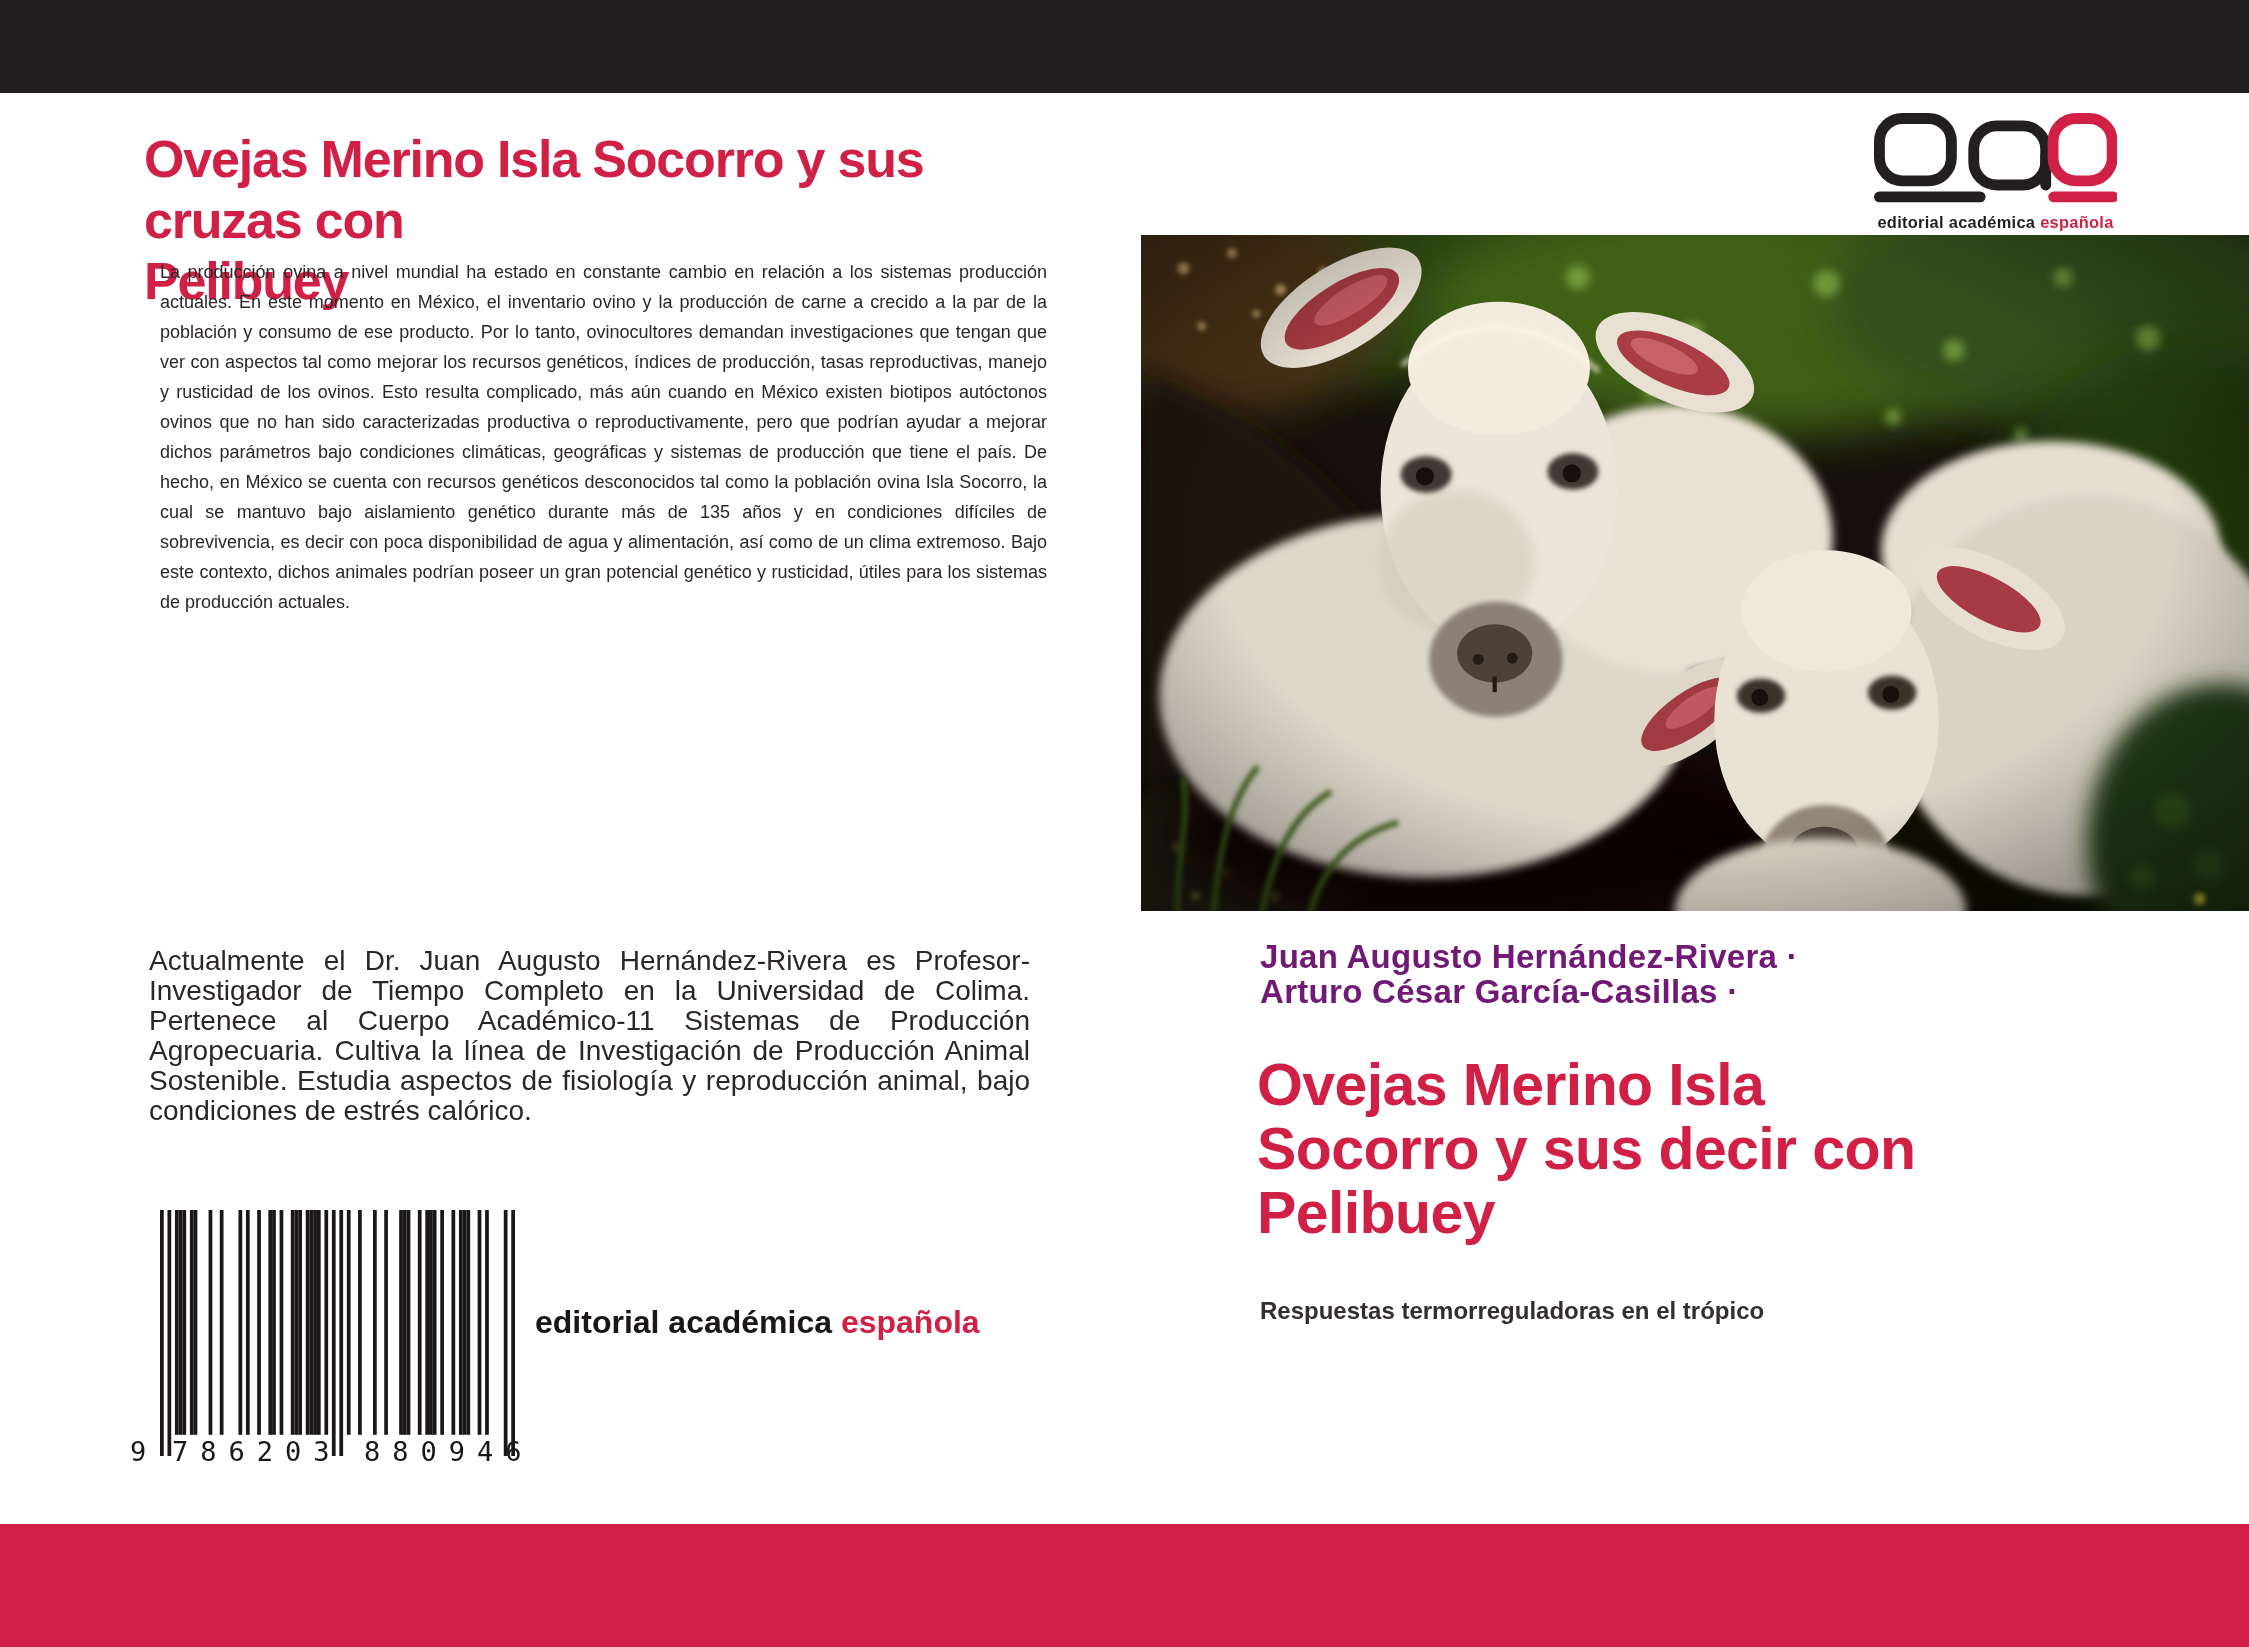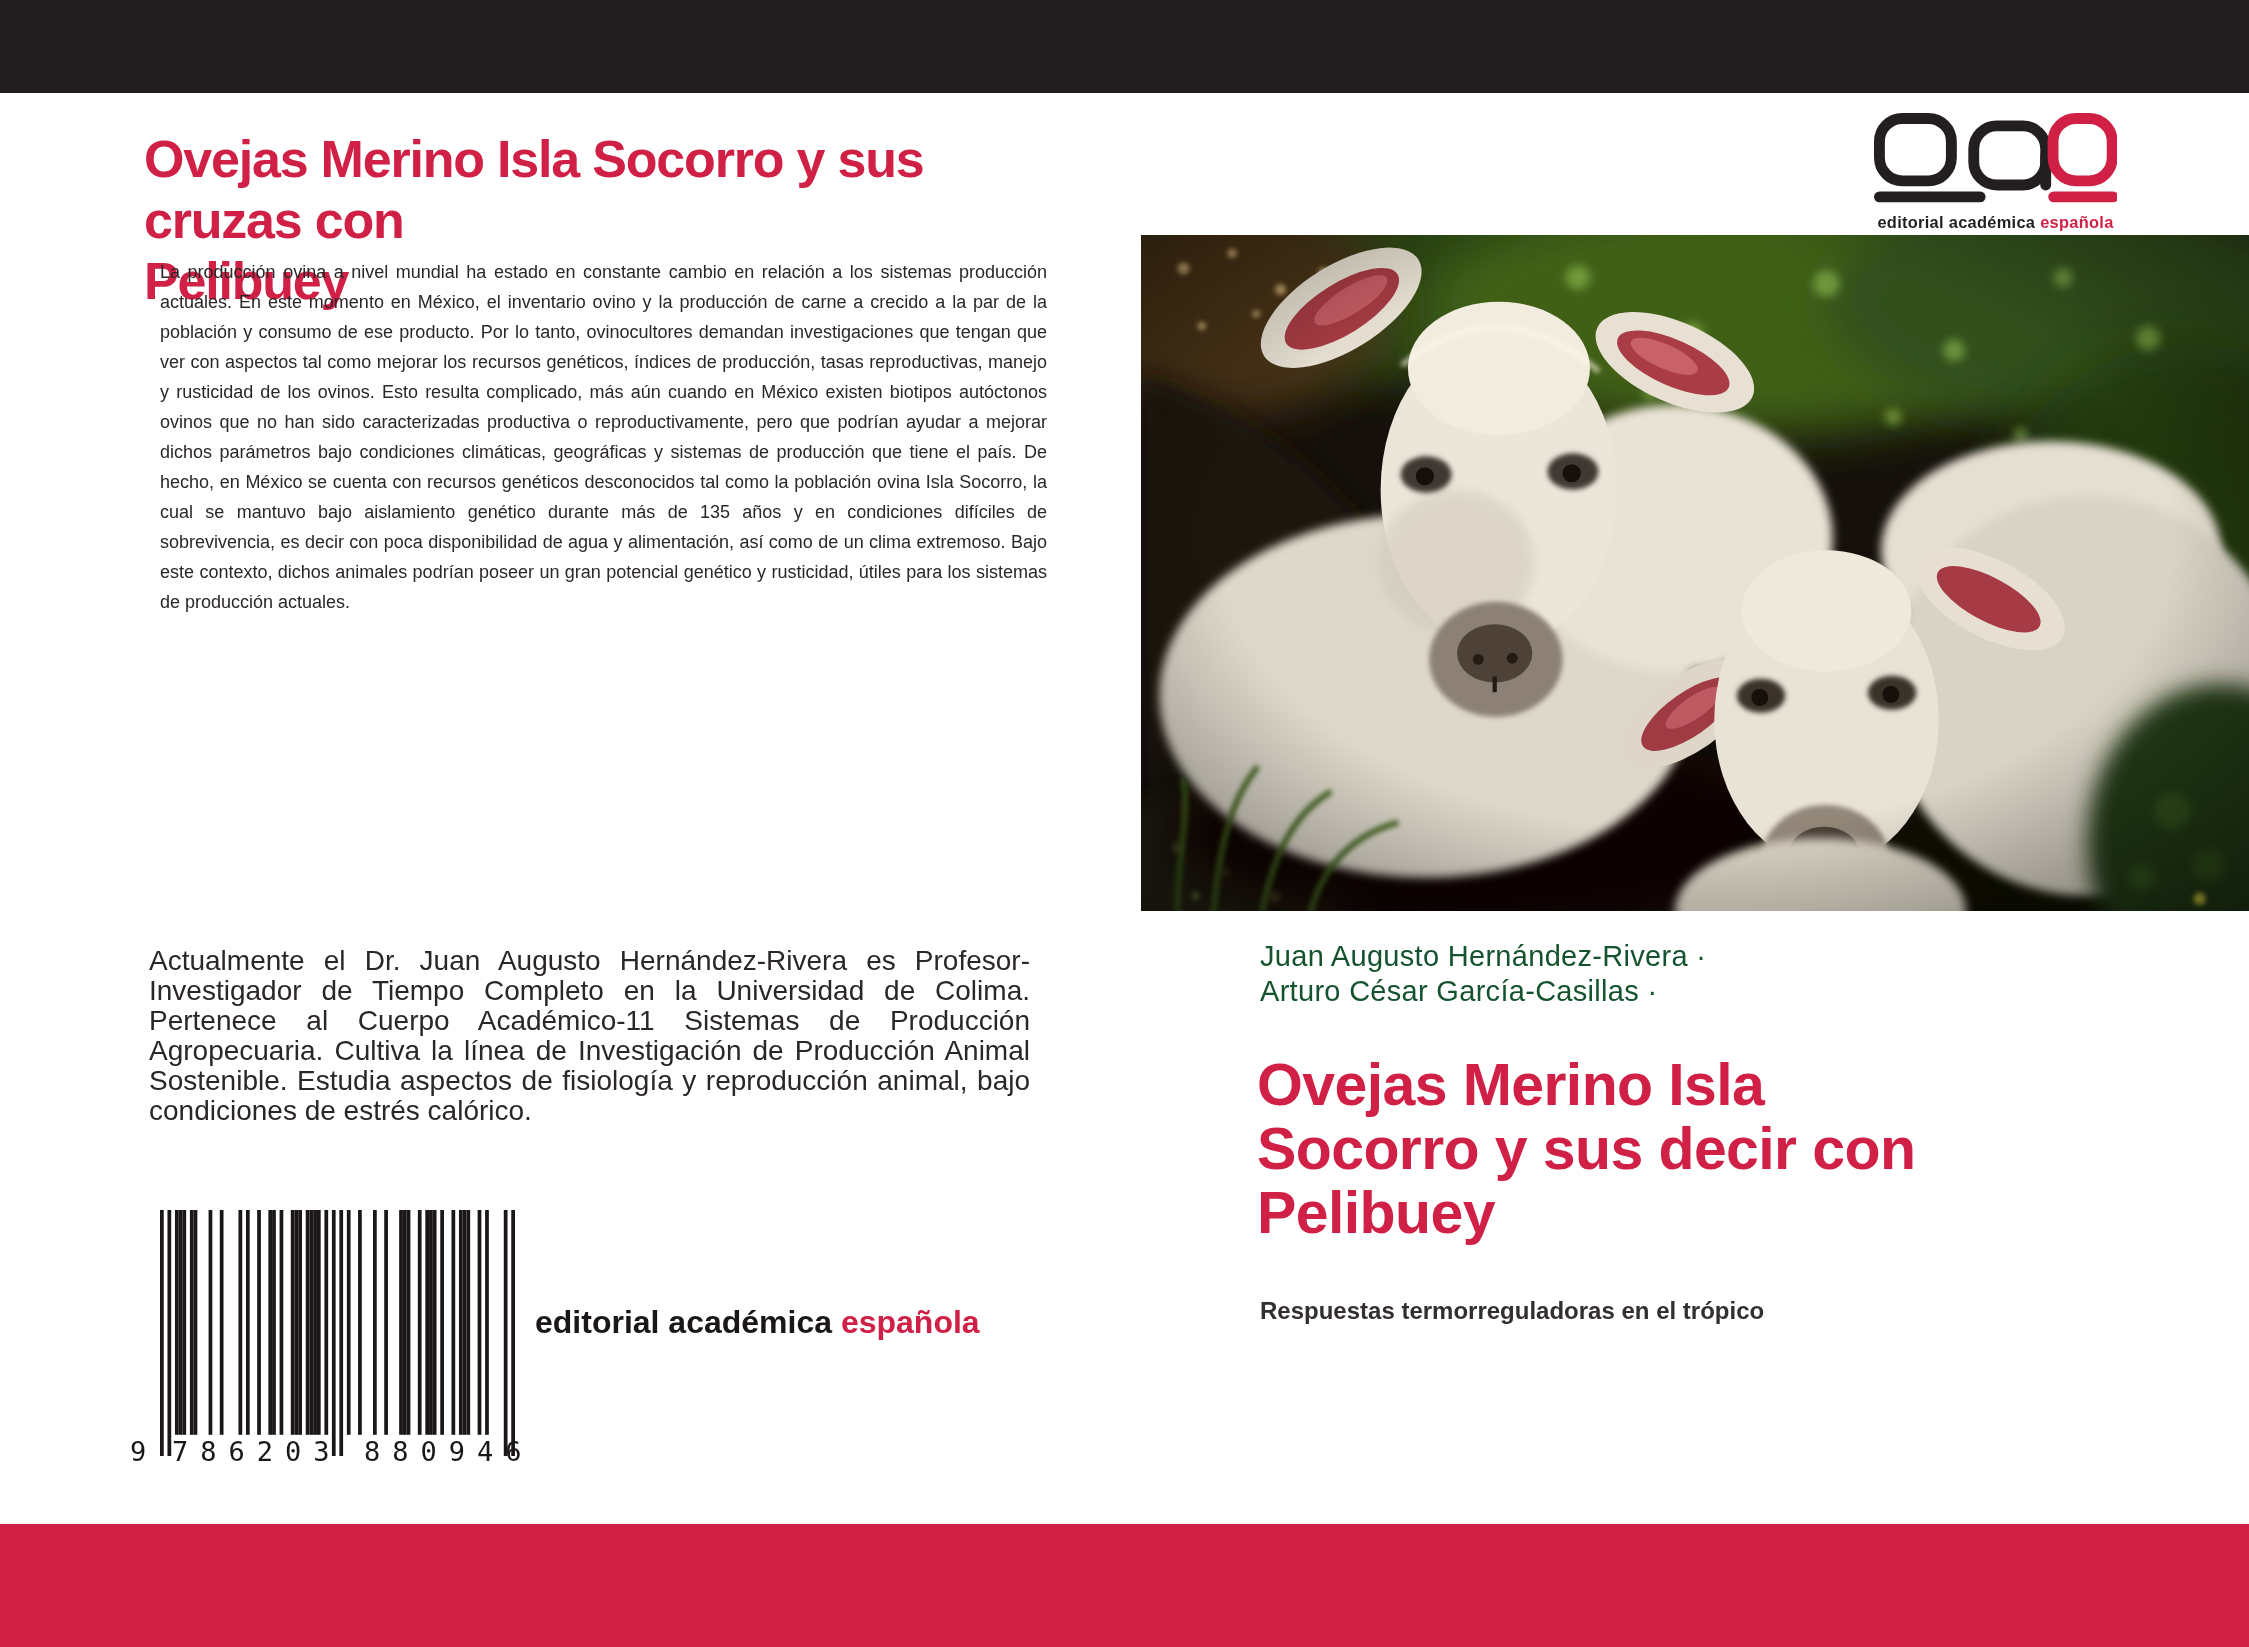--- a/index.html
+++ b/index.html
@@ -41,22 +41,22 @@
   
   .logo{position:absolute;left:1871px;top:113px;width:249px}
   .logo svg{display:block;width:243px;height:96px;margin:0 auto}
   .logocap{margin-top:3.6px;width:249px;text-align:center;font-size:16.4px;font-weight:bold;
     letter-spacing:0.3px;color:#231f20;white-space:nowrap}
   .logocap .red{color:var(--accent)}
 
   .photo{position:absolute;left:1141px;top:235px;width:1109px;height:676px;overflow:hidden}
   .photo svg{display:block;width:100%;height:100%}
 
-  .authors{position:absolute;left:1260px;top:939px;font-size:29px;font-weight:normal;
-    line-height:35px;color:#14532d;letter-spacing:0.3px}
+  .authors{position:absolute;left:1260px;top:939px;font-size:33px;font-weight:bold;
+    line-height:35px;color:#701a75;letter-spacing:0.3px}
   .ftitle{position:absolute;left:1257px;top:1053px;font-size:59px;font-weight:bold;
     line-height:64px;letter-spacing:-0.6px;color:var(--accent)}
   .fsub{position:absolute;left:1260px;top:1289px;width:770px;font-size:24px;font-weight:bold;
     line-height:44px;color:#332e30}
 </style>
 </head>
 <body>
 
 <div class="topbar"></div>
 

